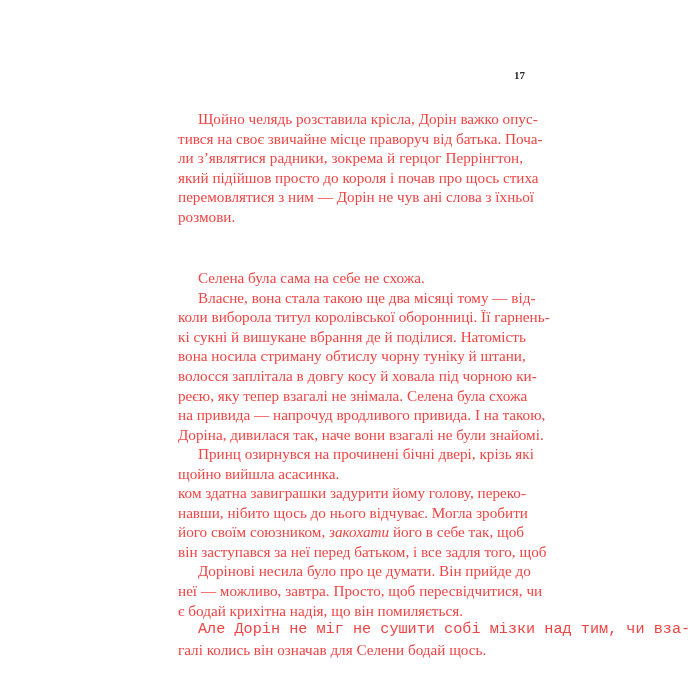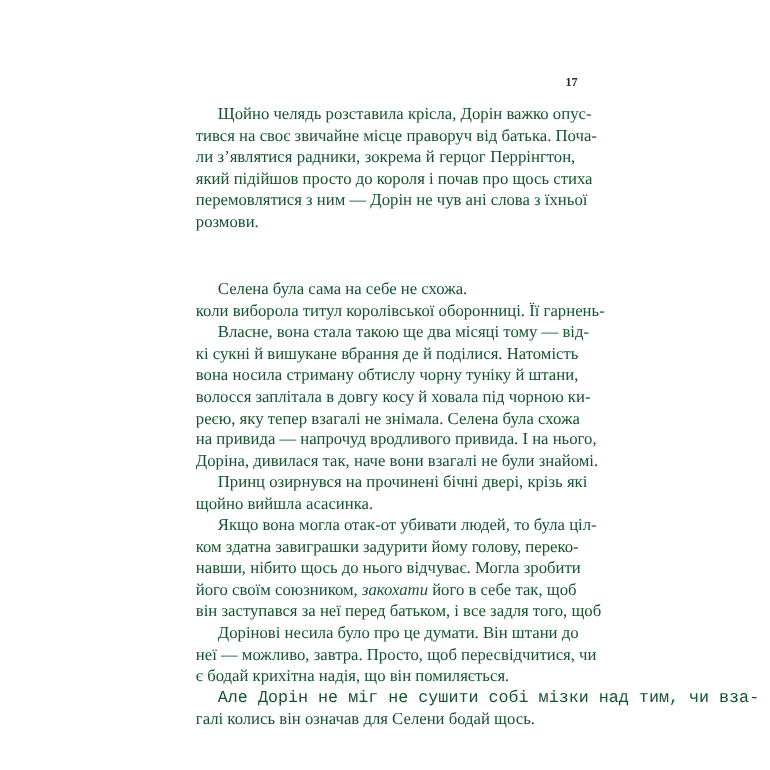--- a/index.html
+++ b/index.html
@@ -3,23 +3,23 @@
 <meta charset="utf-8">
 <style>
   html, body { margin:0; padding:0; background:#ffffff; }
   body { width:700px; height:700px; position:relative; overflow:hidden; }
   .page { position:absolute; left:0; top:0; width:700px; height:568px; background:#fff; }
   .page-number {
     position:absolute; left:505px; top:69px; width:20px; text-align:right;
     font-family:"Liberation Serif", serif; font-size:11px; font-weight:bold; color:#2a2a2a;
   }
   .body-text {
-    position:absolute; left:178px; top:94px; width:345px;
+    position:absolute; left:178px; top:109px; width:345px;
     font-family:"Liberation Serif", serif; font-size:15.2px; line-height:19.55px;
-    color:#14532d;
+    color:#ef4444;
   }
   .body-text p { margin:0; text-indent:20px; text-align:justify; text-align-last:left; }
   .line { display:block; white-space:nowrap; text-align-last:justify; text-align:justify; }
   .line.last { text-align-last:left; }
   .ital { font-style:italic; }
 </style>
 </head>
 <body>
 
 <div class="page">
@@ -31,42 +31,41 @@
       <span class="line">тився на своє звичайне місце праворуч від батька. Поча-</span>
       <span class="line">ли з’являтися радники, зокрема й герцог Перрінгтон,</span>
       <span class="line">який підійшов просто до короля і почав про щось стиха</span>
       <span class="line">перемовлятися з ним — Дорін не чув ані слова з їхньої</span>
       <span class="line last">розмови.</span>
     </p>
     <p style="text-indent: 0px;">
       <span class="line last" style="padding-left: 20px; margin-top: 42px;">Селена була сама на себе не схожа.</span>
     </p>
     <p style="text-indent: 0px;">
+      <span class="line" style="padding-left: 20px;">Власне, вона стала такою ще два місяці тому — від-</span>
       <span class="line">коли виборола титул королівської оборонниці. Її гарнень-</span>
-      <span class="line" style="padding-left: 20px;">Власне, вона стала такою ще два місяці тому — від-</span>
       <span class="line">кі сукні й вишукане вбрання де й поділися. Натомість</span>
       <span class="line">вона носила стриману обтислу чорну туніку й штани,</span>
       <span class="line">волосся заплітала в довгу косу й ховала під чорною ки-</span>
       <span class="line">реєю, яку тепер взагалі не знімала. Селена була схожа</span>
-      <span class="line">на привида — напрочуд вродливого привида. І на нього,</span>
+      <span class="line">на привида — напрочуд вродливого привида. І на такою,</span>
       <span class="line">Доріна, дивилася так, наче вони взагалі не були знайомі.</span>
     </p>
     <p style="text-indent: 0px;">
       <span class="line" style="padding-left: 20px;">Принц озирнувся на прочинені бічні двері, крізь які</span>
       <span class="line last">щойно вийшла асасинка.</span>
     </p>
     <p style="text-indent: 0px;">
-      <span class="line" style="padding-left: 20px;">Якщо вона могла отак-от убивати людей, то була ціл-</span>
       <span class="line">ком здатна завиграшки задурити йому голову, переко-</span>
       <span class="line">навши, нібито щось до нього відчуває. Могла зробити</span>
       <span class="line"><span>його своїм союзником, </span><span class="ital">закохати</span><span> його в себе так, щоб</span></span>
       <span class="line">він заступався за неї перед батьком, і все задля того, щоб</span>
     </p>
     <p style="text-indent: 0px;">
-      <span class="line" style="padding-left: 20px;">Дорінові несила було про це думати. Він штани до</span>
+      <span class="line" style="padding-left: 20px;">Дорінові несила було про це думати. Він прийде до</span>
       <span class="line">неї — можливо, завтра. Просто, щоб пересвідчитися, чи</span>
       <span class="line last">є бодай крихітна надія, що він помиляється.</span>
     </p>
     <p style="text-indent: 0px;">
       <span class="line" style="padding-left: 20px; font-family: Liberation Mono, monospace;">Але Дорін не міг не сушити собі мізки над тим, чи вза-</span>
       <span class="line last">галі колись він означав для Селени бодай щось.</span>
     </p>
   </div>
 </div>
 

